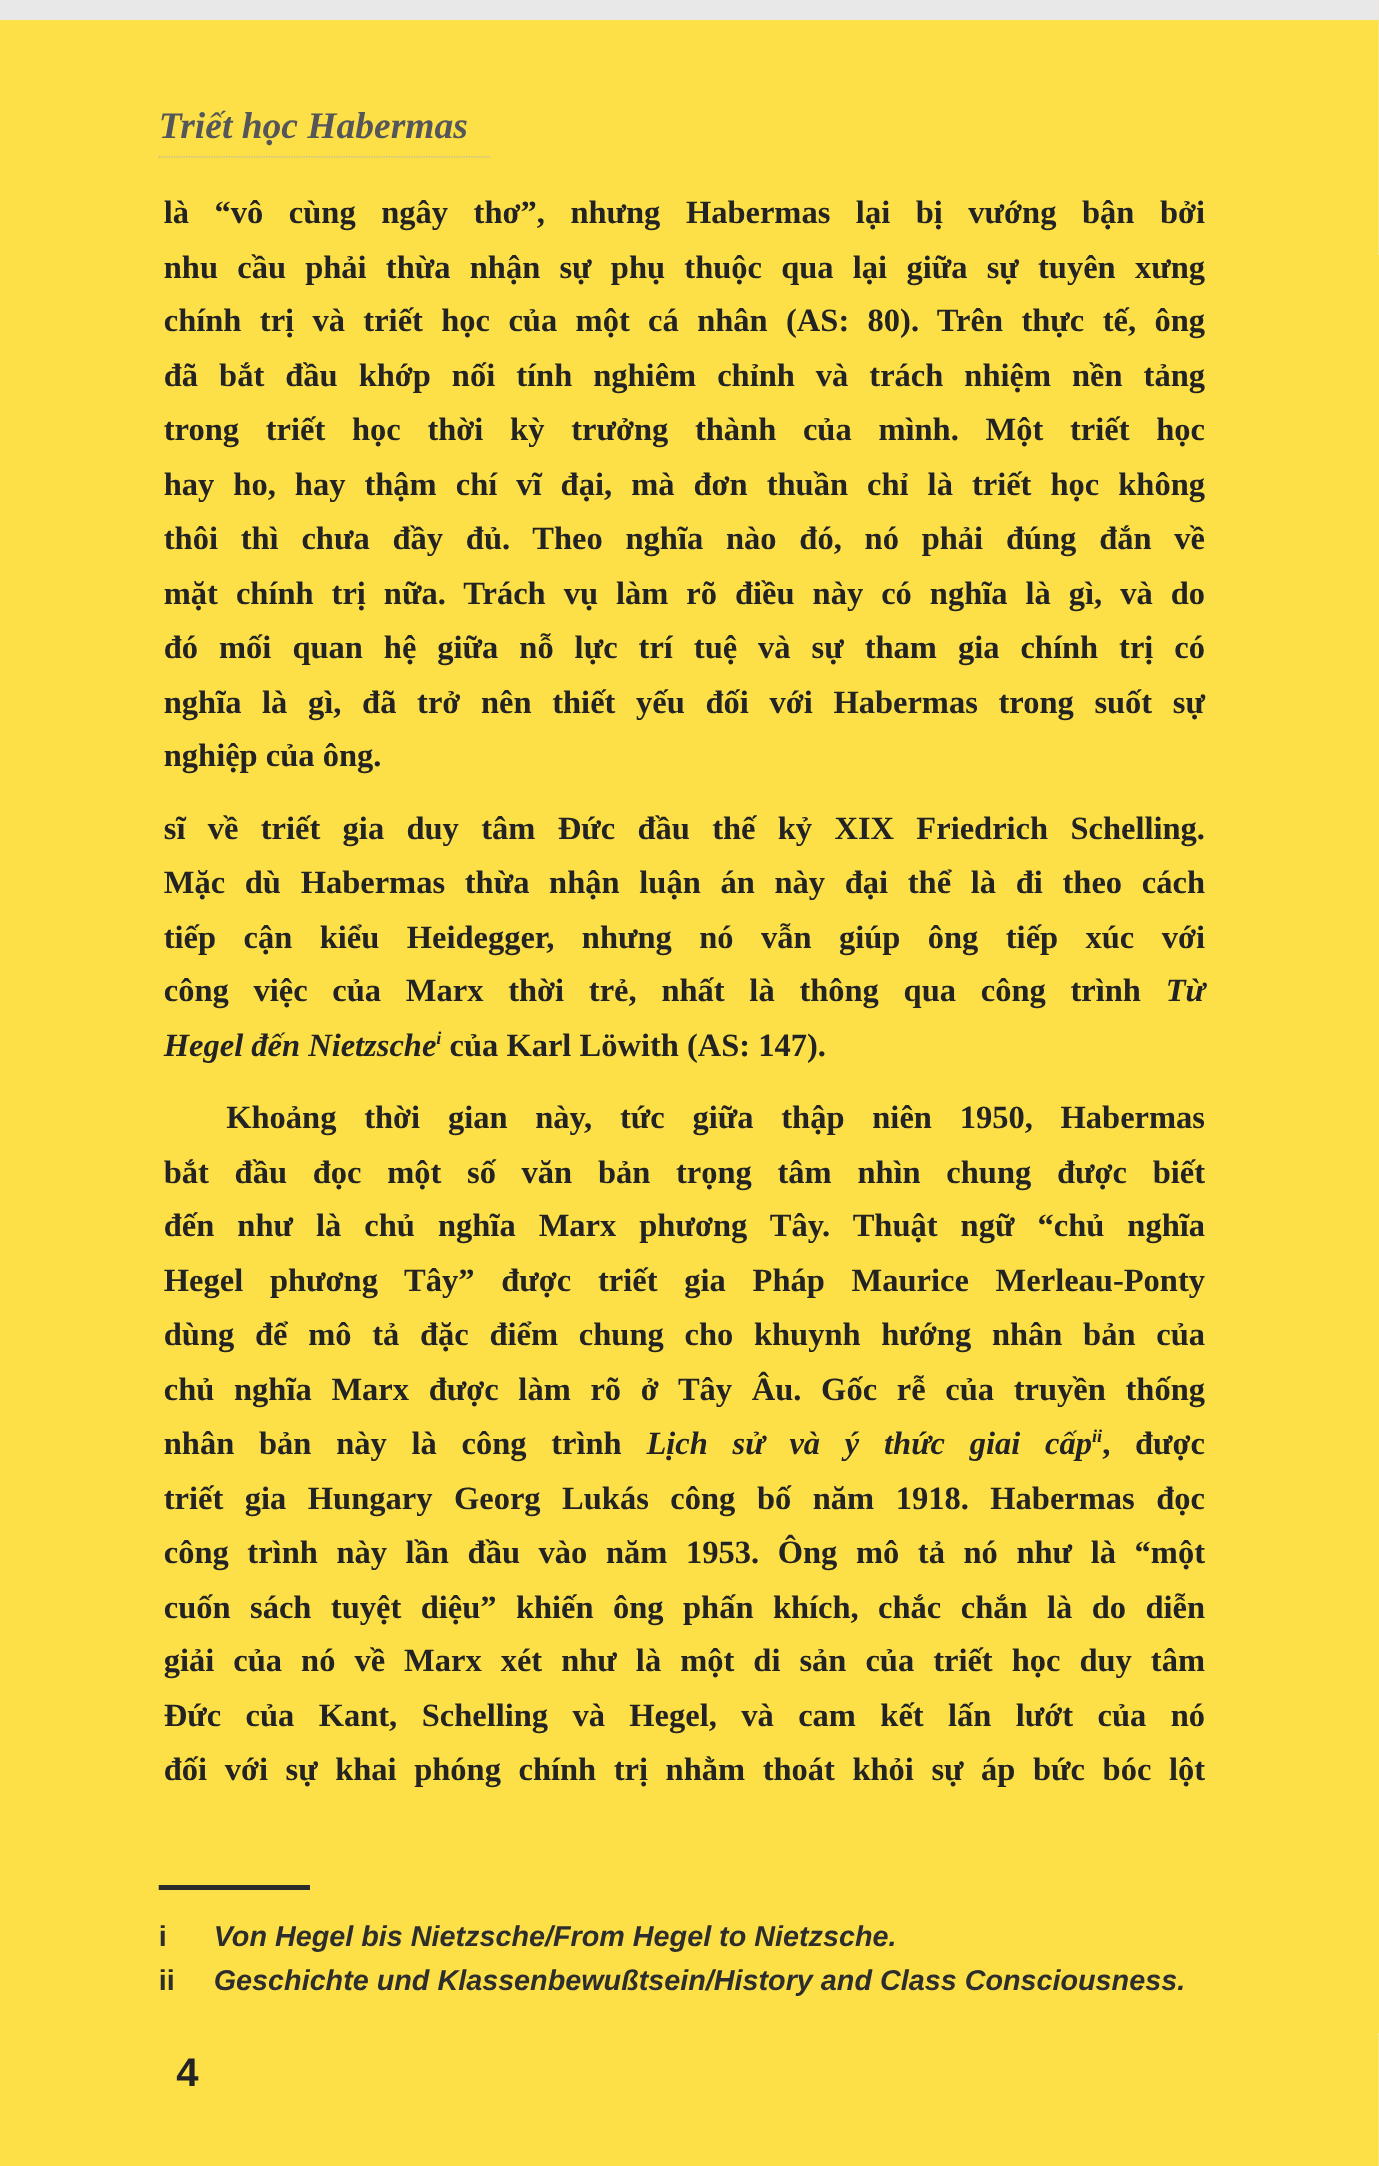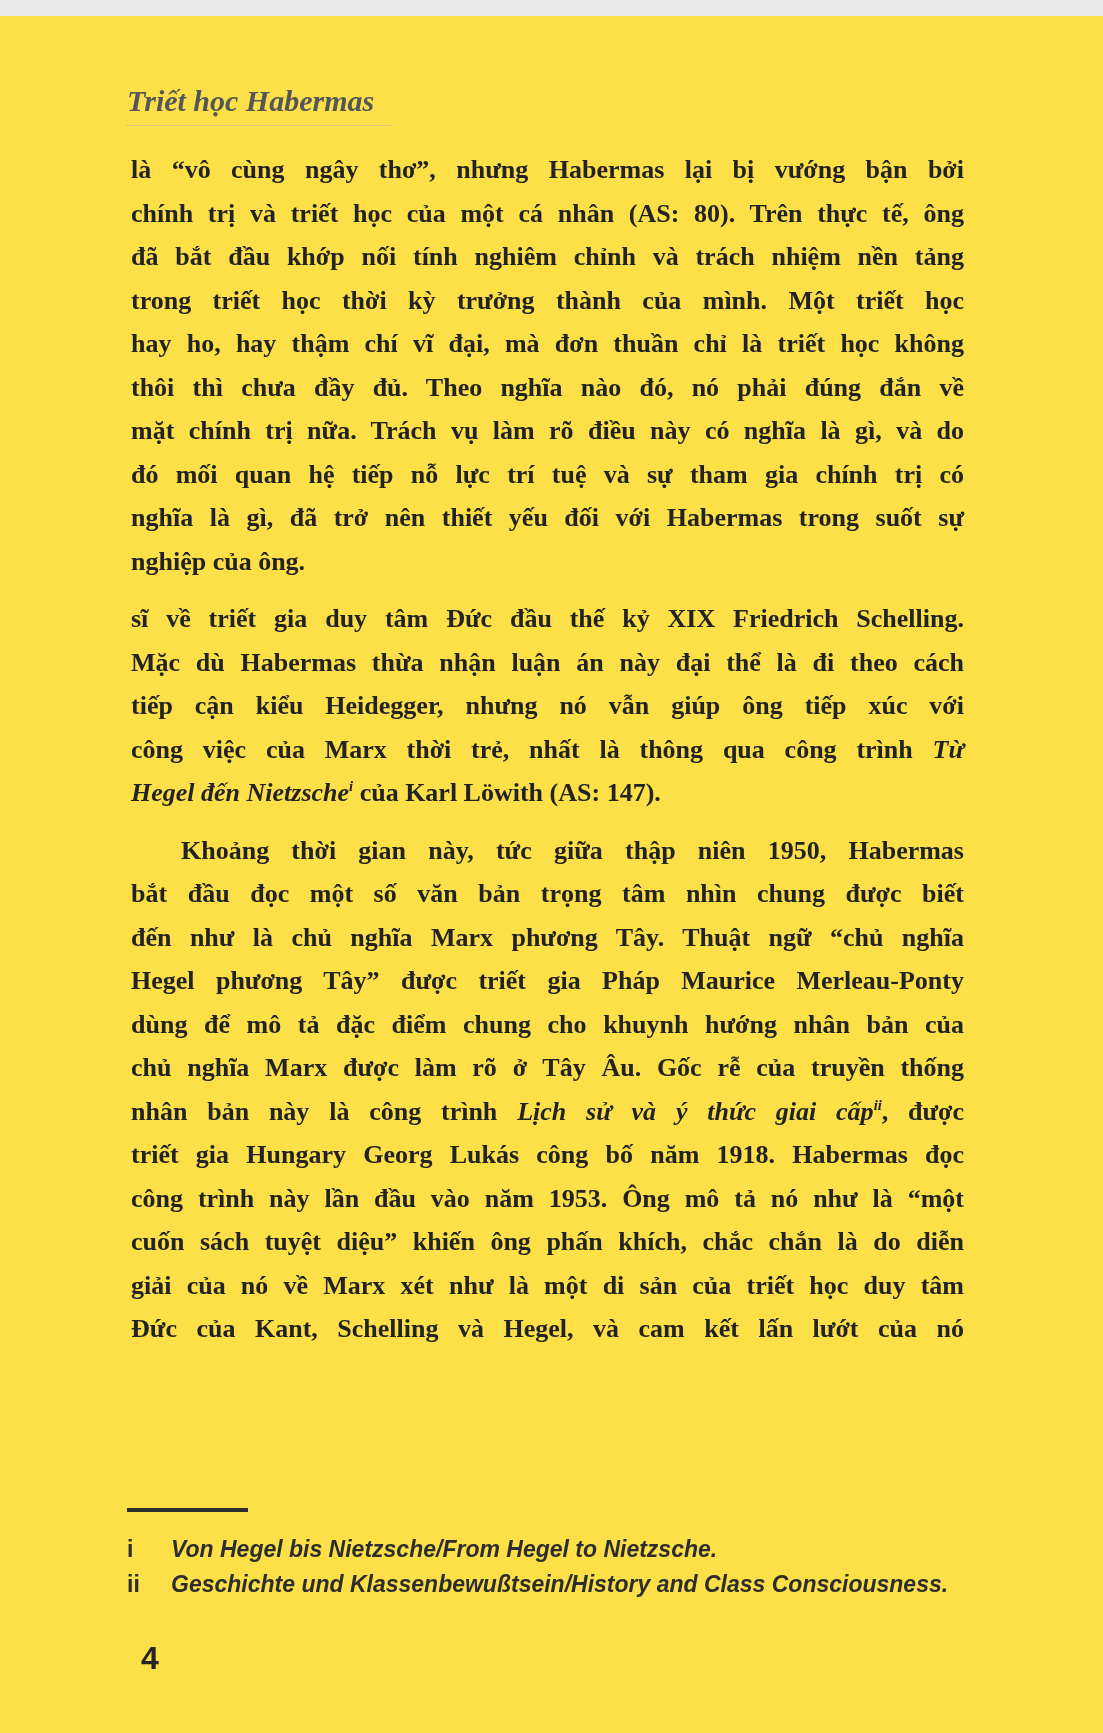--- a/index.html
+++ b/index.html
@@ -101,27 +101,28 @@
 
 <div class="page">
 
   <div class="running-header">
     <span class="hdr-inner">Triết học Habermas</span>
   </div>
 
   <div class="content">
       <div class="paragraph">
         <div class="line"><span>là “vô cùng ngây thơ”, nhưng Habermas lại bị vướng bận bởi</span></div>
+        <div class="line"><span>nhu cầu phải thừa nhận sự phụ thuộc qua lại giữa sự tuyên xưng</span></div>
         <div class="line"><span>chính trị và triết học của một cá nhân (AS: 80). Trên thực tế, ông</span></div>
         <div class="line"><span>đã bắt đầu khớp nối tính nghiêm chỉnh và trách nhiệm nền tảng</span></div>
         <div class="line"><span>trong triết học thời kỳ trưởng thành của mình. Một triết học</span></div>
         <div class="line"><span>hay ho, hay thậm chí vĩ đại, mà đơn thuần chỉ là triết học không</span></div>
         <div class="line"><span>thôi thì chưa đầy đủ. Theo nghĩa nào đó, nó phải đúng đắn về</span></div>
         <div class="line"><span>mặt chính trị nữa. Trách vụ làm rõ điều này có nghĩa là gì, và do</span></div>
-        <div class="line"><span>đó mối quan hệ tiếp nỗ lực trí tuệ và sự tham gia chính trị có</span></div>
+        <div class="line"><span>đó mối quan hệ giữa nỗ lực trí tuệ và sự tham gia chính trị có</span></div>
         <div class="line"><span>nghĩa là gì, đã trở nên thiết yếu đối với Habermas trong suốt sự</span></div>
         <div class="line short"><span>nghiệp của ông.</span></div>
       </div>
       <div class="paragraph">
         <div class="line"><span>sĩ về triết gia duy tâm Đức đầu thế kỷ XIX Friedrich Schelling.</span></div>
         <div class="line"><span>Mặc dù Habermas thừa nhận luận án này đại thể là đi theo cách</span></div>
         <div class="line"><span>tiếp cận kiểu Heidegger, nhưng nó vẫn giúp ông tiếp xúc với</span></div>
         <div class="line"><span>công việc của Marx thời trẻ, nhất là thông qua công trình </span><span class="it">Từ</span></div>
         <div class="line short"><span class="it">Hegel đến Nietzsche</span><span class="sup">i</span><span> của Karl Löwith (AS: 147).</span></div>
       </div>
@@ -131,20 +132,21 @@
         <div class="line"><span>đến như là chủ nghĩa Marx phương Tây. Thuật ngữ “chủ nghĩa</span></div>
         <div class="line"><span>Hegel phương Tây” được triết gia Pháp Maurice Merleau-Ponty</span></div>
         <div class="line"><span>dùng để mô tả đặc điểm chung cho khuynh hướng nhân bản của</span></div>
         <div class="line"><span>chủ nghĩa Marx được làm rõ ở Tây Âu. Gốc rễ của truyền thống</span></div>
         <div class="line"><span>nhân bản này là công trình </span><span class="it">Lịch sử và ý thức giai cấp</span><span class="sup">ii</span><span>, được</span></div>
         <div class="line"><span>triết gia Hungary Georg Lukás công bố năm 1918. Habermas đọc</span></div>
         <div class="line"><span>công trình này lần đầu vào năm 1953. Ông mô tả nó như là “một</span></div>
         <div class="line"><span>cuốn sách tuyệt diệu” khiến ông phấn khích, chắc chắn là do diễn</span></div>
         <div class="line"><span>giải của nó về Marx xét như là một di sản của triết học duy tâm</span></div>
         <div class="line"><span>Đức của Kant, Schelling và Hegel, và cam kết lấn lướt của nó</span></div>
+        <div class="line"><span>đối với sự khai phóng chính trị nhằm thoát khỏi sự áp bức bóc lột</span></div>
       </div>
     </div>
 
   <div class="footnote-rule"></div>
 
   <div class="footnotes">
       <div class="footnote">
         <span class="fn-marker">i</span>
         <span class="fn-text">Von Hegel bis Nietzsche/From Hegel to Nietzsche.</span>
       </div>

